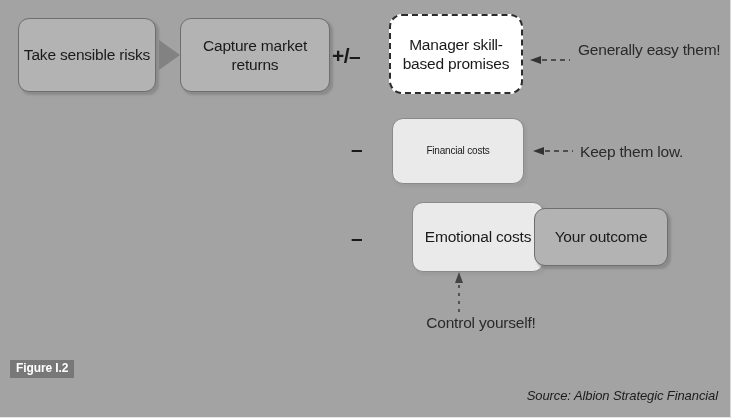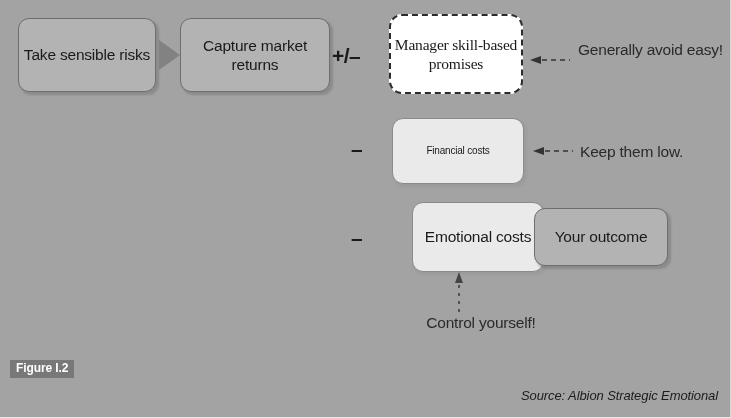--- a/index.html
+++ b/index.html
@@ -46,21 +46,20 @@
   .node-light {
     background: #eaeaea;
     border: 1.6px solid #8a8a8a;
     box-shadow: 2.5px 2.5px 2px rgba(150,150,150,0.5);
   }
 
   .node-dashed {
     background: #ffffff;
     border: 2px dashed #2b2b2b;
     box-shadow: none;
-    font-family: Liberation Serif, serif;
   }
 
   
   .operator {
     position: absolute;
     font-size: 21px;
     font-weight: 600;
     color: #1a1a1a;
     letter-spacing: -0.5px;
     line-height: 1;
@@ -143,21 +142,21 @@
   <div class="node node-dashed" style="left:389px; top:14px; width:134px; height:80px; font-size:15.5px; border-radius:13px;">
     <span>Manager skill-based promises</span>
   </div>
 
   <svg class="connector" style="left:530px; top:52px;" width="42" height="16" viewBox="0 0 42 16">
     <line x1="12" y1="8" x2="40" y2="8" stroke="#333333" stroke-width="1.7" stroke-dasharray="5,4" stroke-linecap="butt"></line>
     <polygon points="0,8 11,4 11,12" fill="#333333"></polygon>
   </svg>
 
   <div class="annotation" style="left:578px; top:40px; width:145px;">
-    <span>Generally avoid easy!</span>
+    <span>Generally easy them!</span>
   </div>
 
   <div class="operator" style="left:351px; top:138px;">–</div>
 
   <div class="node node-light" style="left:392px; top:118px; width:132px; height:66px; font-size:10px;">
     <span>Financial costs</span>
   </div>
 
   <svg class="connector" style="left:533px; top:143px;" width="42" height="16" viewBox="0 0 42 16">
     <line x1="12" y1="8" x2="40" y2="8" stroke="#333333" stroke-width="1.7" stroke-dasharray="5,4" stroke-linecap="butt"></line>
@@ -186,15 +185,15 @@
   </svg>
 
   <div class="annotation" style="left:396px; top:313px; width:170px; text-align:center;">
     <span>Control yourself!</span>
   </div>
 
   <div class="caption-row" style="left:10px; top:360px;">
     <span class="caption-tag">Figure I.2</span>
   </div>
 
-  <div class="source-line" style="right:12px; top:388px;">Source: Albion Strategic Emotional</div>
+  <div class="source-line" style="right:12px; top:388px;">Source: Albion Strategic Financial</div>
 
 </div>
 
 </body></html>

